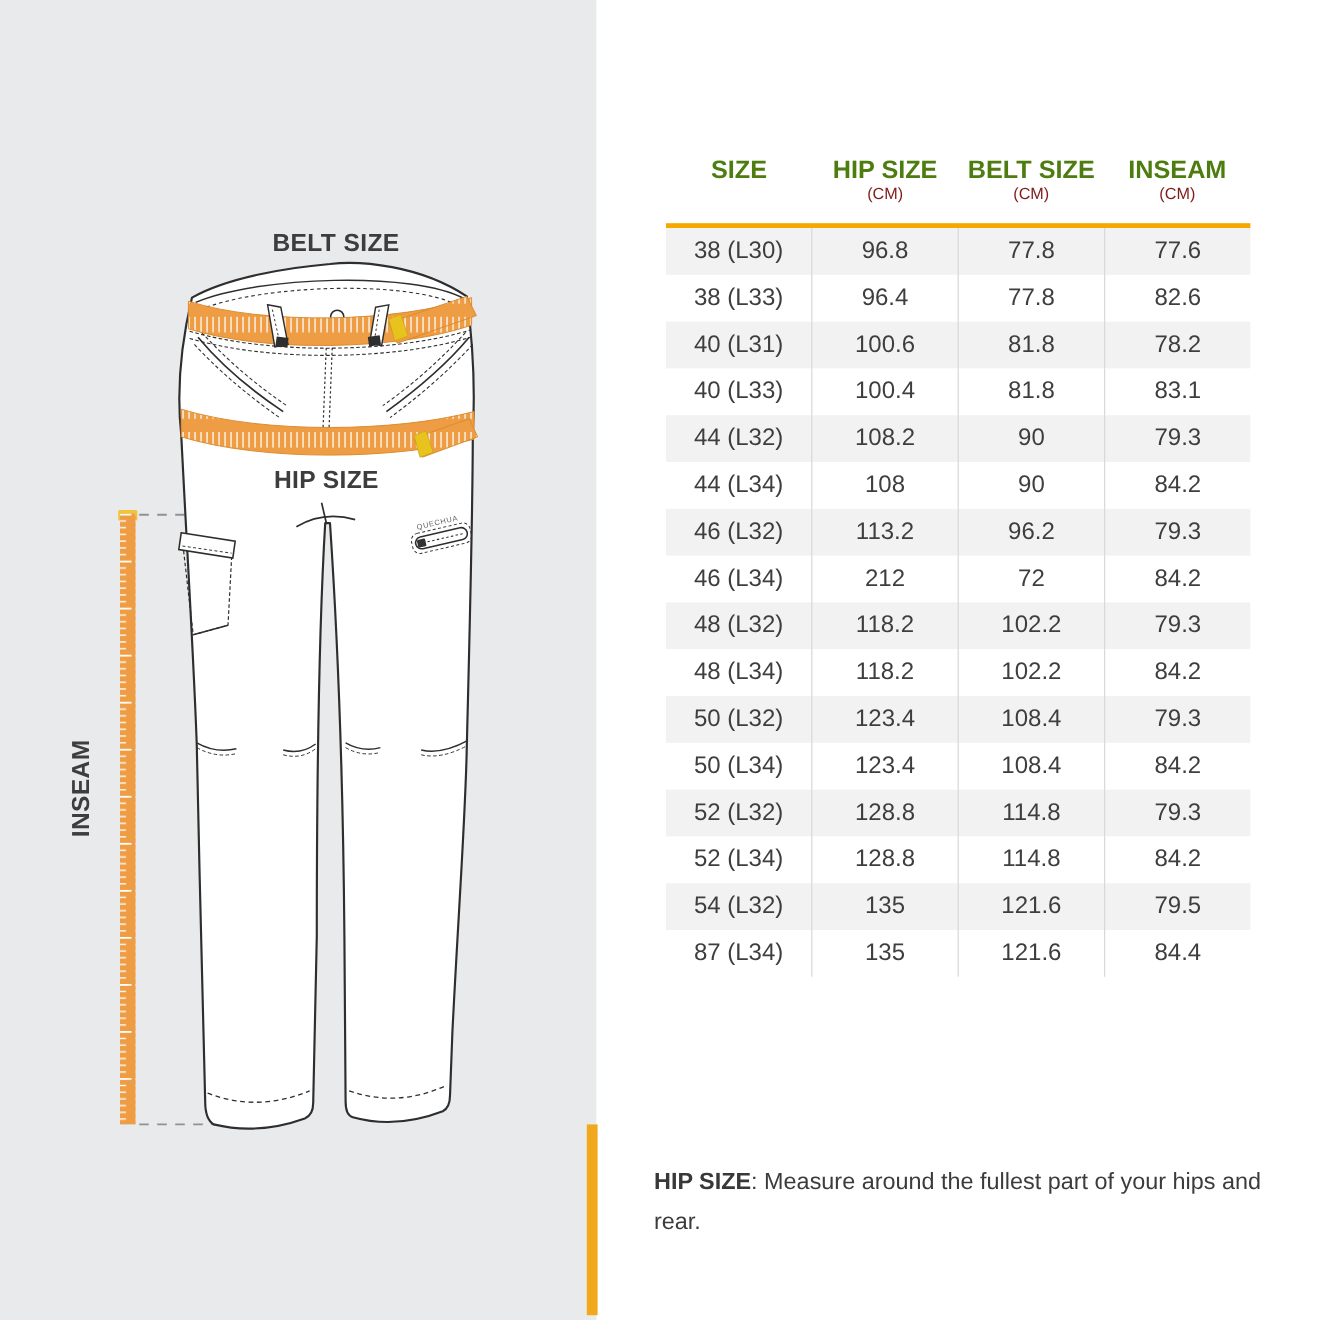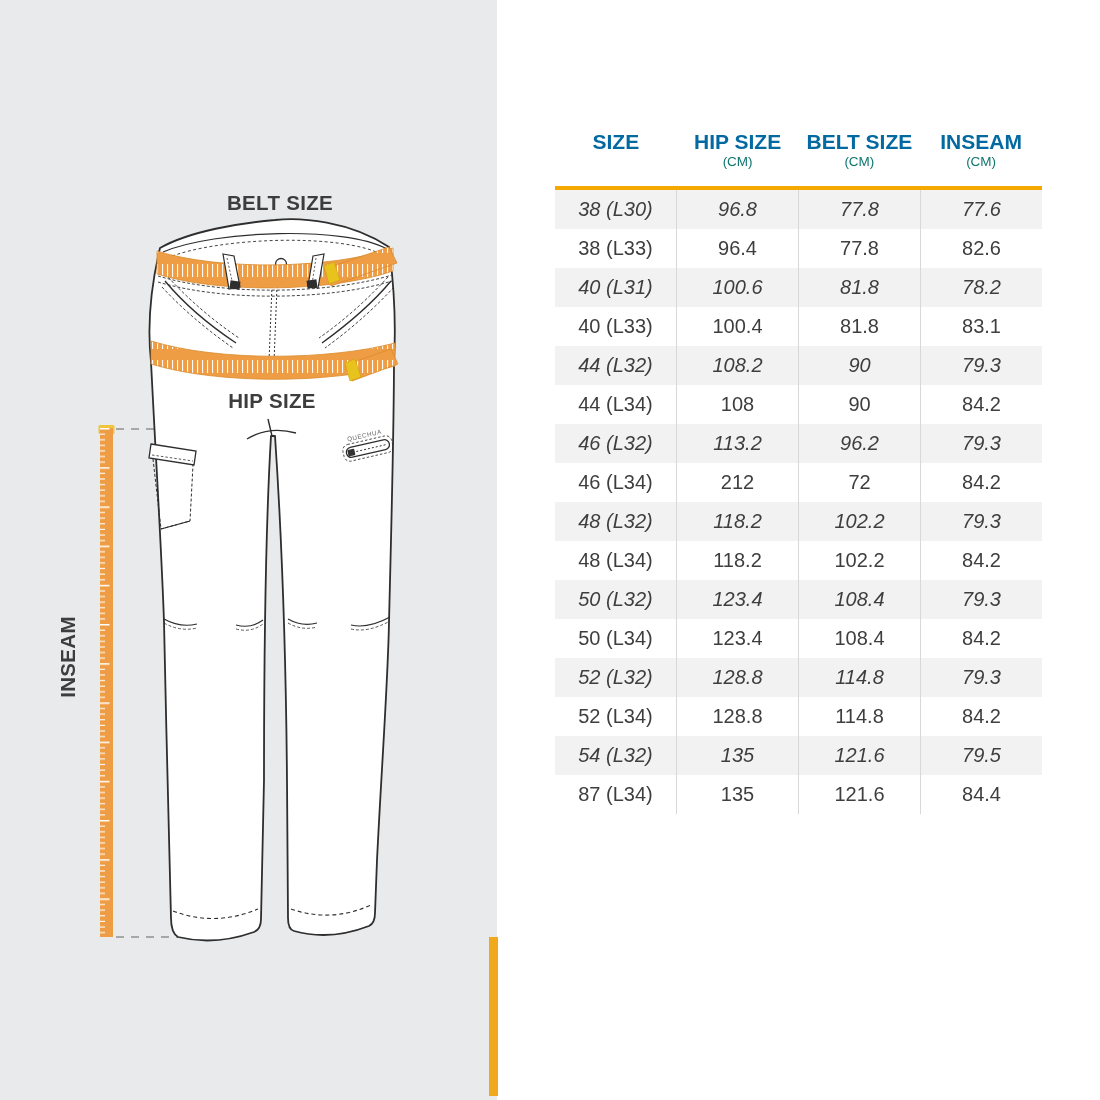--- a/index.html
+++ b/index.html
@@ -23,29 +23,29 @@
   .inseam-label{left:-2px;top:645px;width:140px;height:24px;transform:rotate(-90deg);}
   .orange-bar{
     position:absolute;left:489px;top:937px;width:9px;height:159px;
     background:var(--bar-orange,#f2a81d);
   }
   
   .table-header{
     position:absolute;left:555px;top:131px;width:487px;display:flex;
   }
   .table-header .col{flex:1;text-align:center;}
-  .table-header .col .label{display:block;font-weight:bold;font-size:21px;line-height:22px;color:#0369a1;}
-  .table-header .col .unit{display:block;font-size:13.5px;line-height:15px;margin-top:1px;color:#0f766e;}
+  .table-header .col .label{display:block;font-weight:bold;font-size:21px;line-height:22px;color:#4d7c0f;}
+  .table-header .col .unit{display:block;font-size:13.5px;line-height:15px;margin-top:1px;color:#7f1d1d;}
   .header-rule{
     position:absolute;left:555px;top:186px;width:487px;height:4px;
     background:var(--accent-orange,#f5a800);
   }
   .rows{position:absolute;left:555px;top:190px;width:487px;}
   .t-row{display:flex;height:39px;}
-  .t-row.stripe{background:var(--stripe-gray,#f2f2f3);font-style:italic;}
+  .t-row.stripe{background:var(--stripe-gray,#f2f2f3);}
   .t-cell{
     flex:1;text-align:center;line-height:39px;font-size:20px;color:#3e3e3e;
     border-right:1px solid #d8d8d8;
   }
   .t-cell:last-child{border-right:none;}
   
   .notes{position:absolute;left:545px;top:969px;width:540px;font-size:19.5px;line-height:33px;color:#3c3c3c;}
   .notes b{font-weight:bold;color:#383838;}
 </style>
 </head>
@@ -306,13 +306,14 @@
     </div>
     <div class="t-row">
       <div class="t-cell">87 (L34)</div>
       <div class="t-cell">135</div>
       <div class="t-cell">121.6</div>
       <div class="t-cell">84.4</div>
     </div>
   </div>
 
 <div class="notes">
+    <div><b>HIP SIZE</b><span>: Measure around the fullest part of your hips and rear.</span></div>
   </div>
 
 </body></html>

